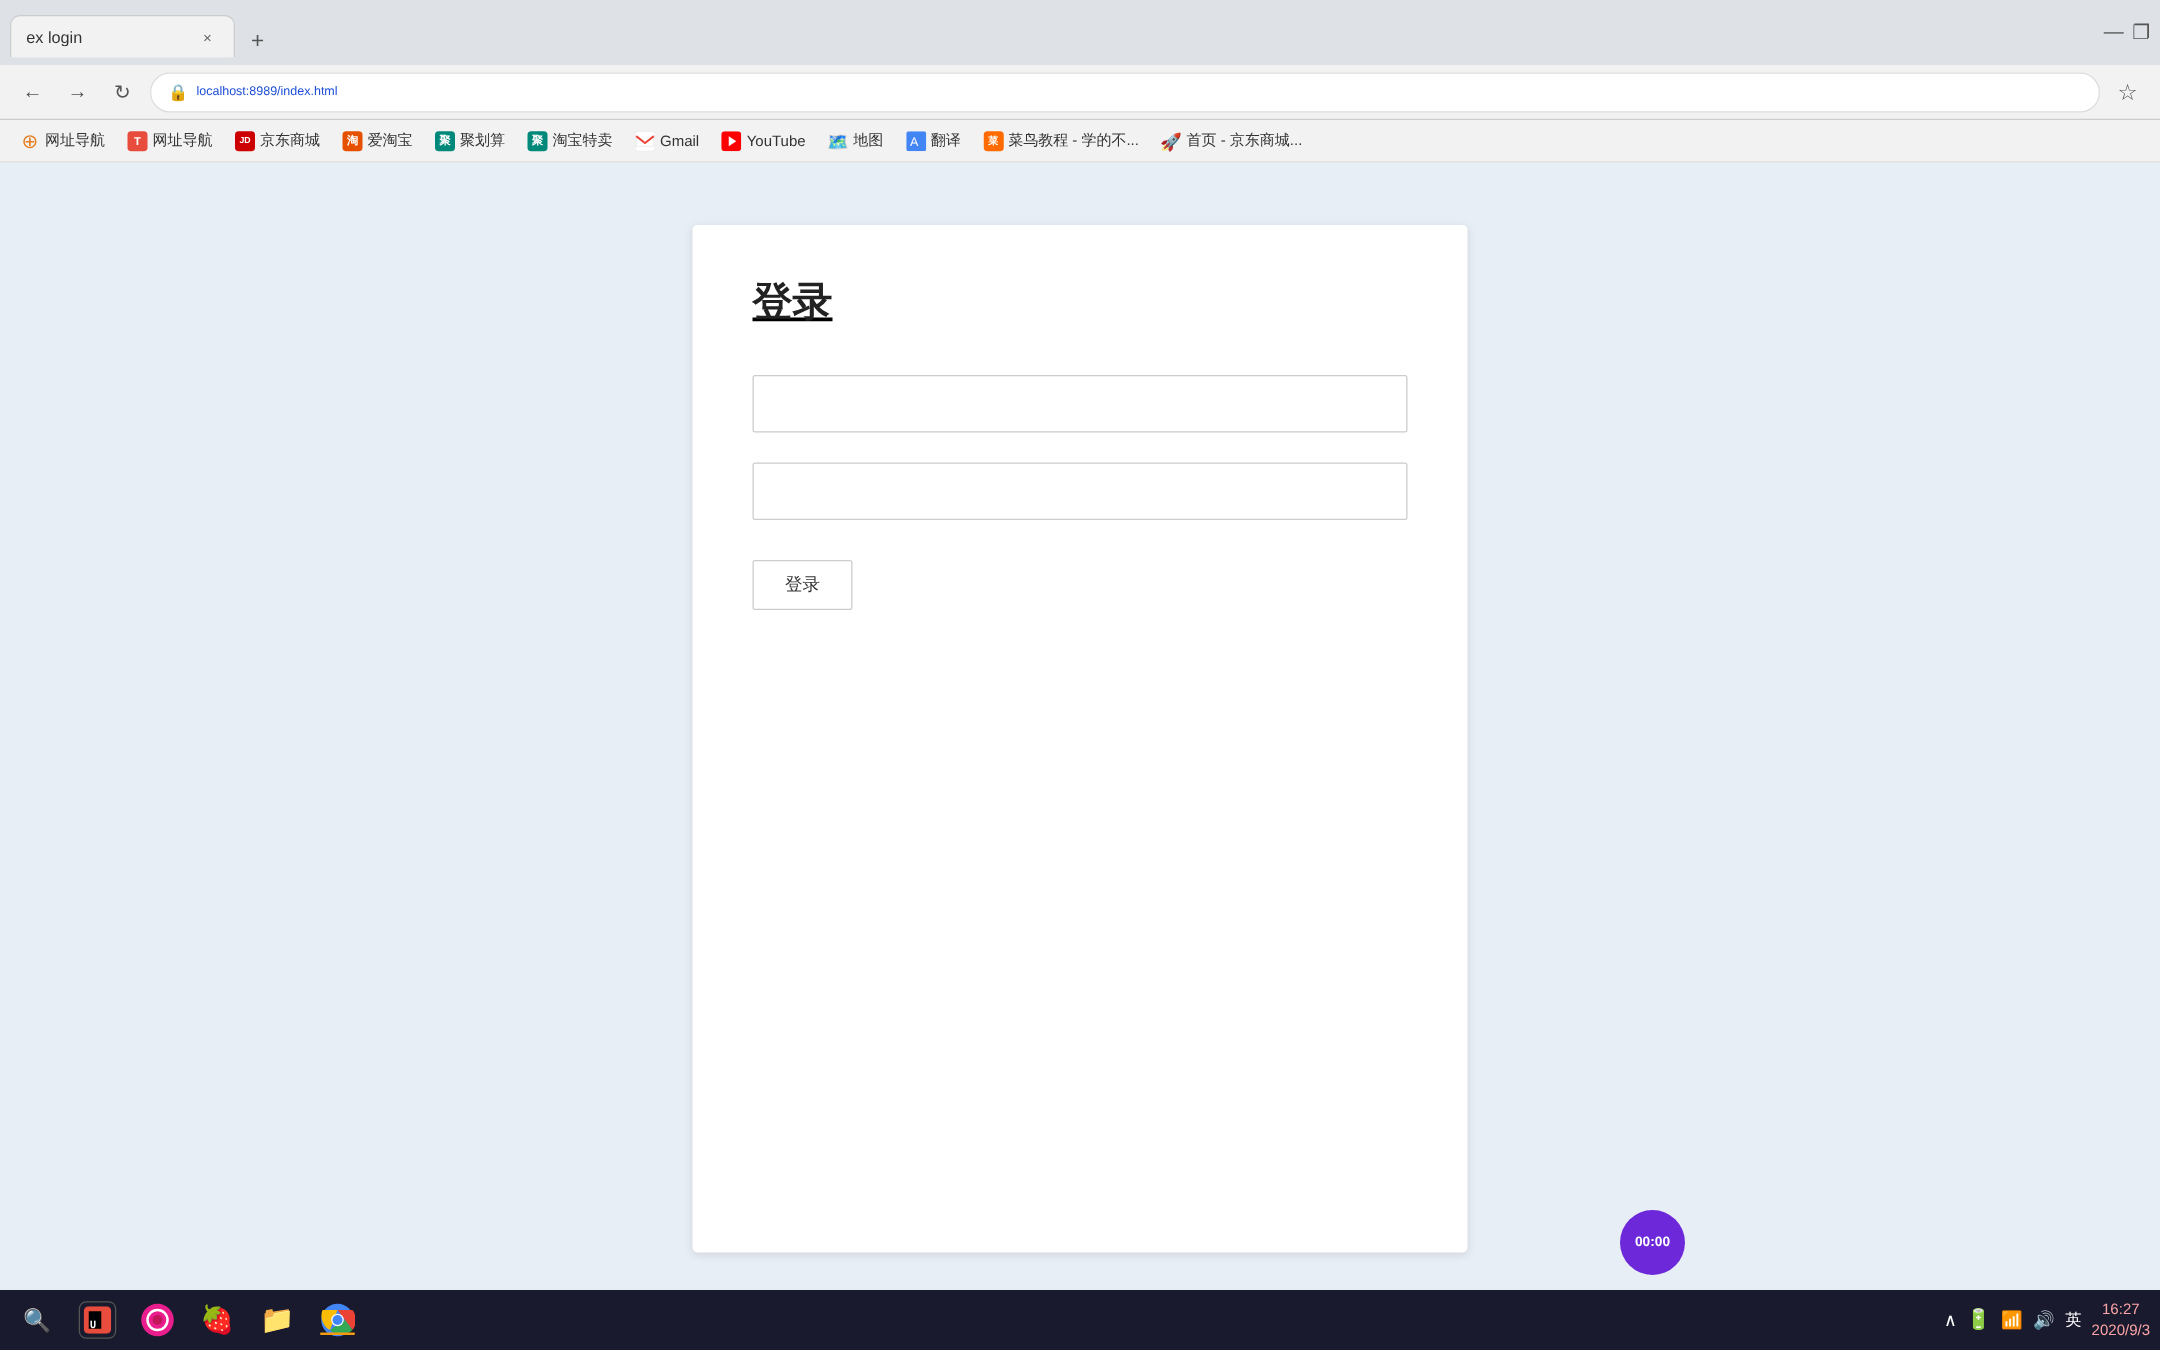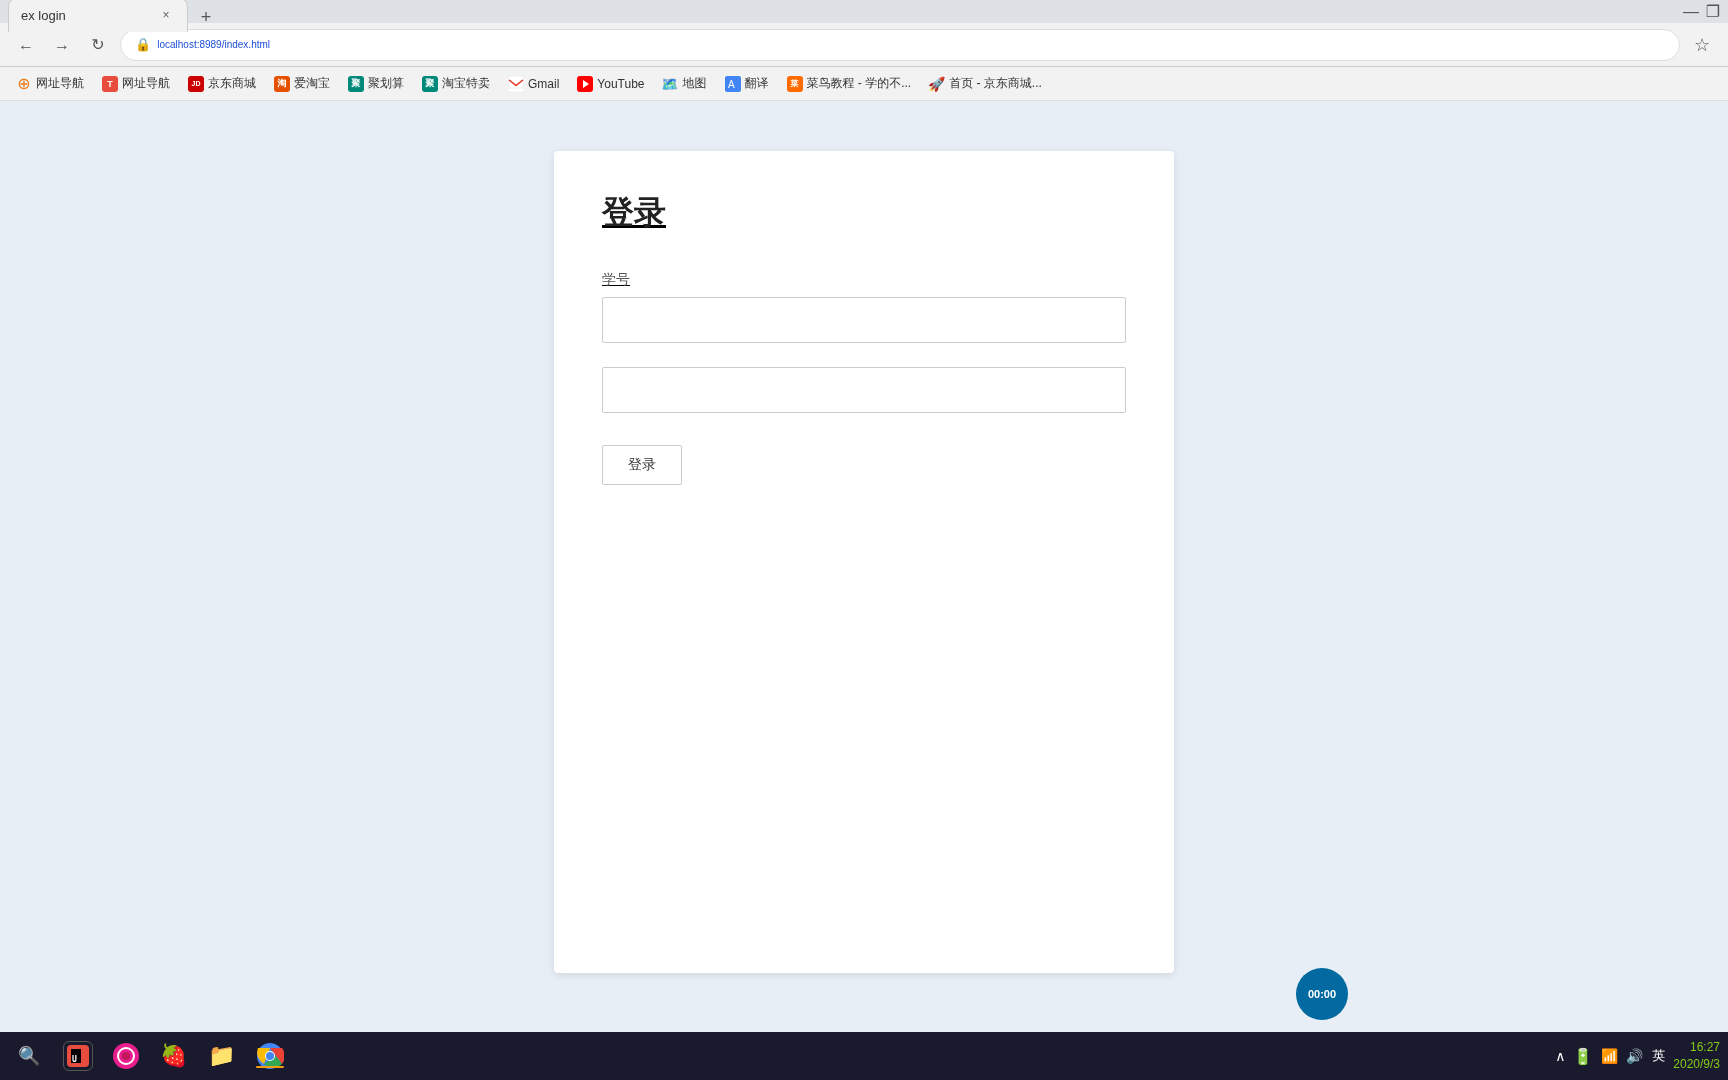--- a/index.html
+++ b/index.html
@@ -18,21 +18,21 @@
       width: 100%;
       background: #dee1e6;
       position: relative;
     }
 
     
     .title-bar {
       display: flex;
       align-items: center;
       background: #dee1e6;
-      height: 23px;
+      height: 52px;
       padding: 0 8px;
       justify-content: space-between;
     }
 
     .tab-area {
       display: flex;
       align-items: flex-end;
       height: 40px;
     }
 
@@ -311,39 +311,39 @@
 
     .taskbar-sys-icons {
       display: flex;
       align-items: center;
       gap: 4px;
       font-size: 14px;
       color: white;
     }
 
     .taskbar-clock {
-      text-align: right;
+      text-align: center;
       line-height: 1.4;
-      color: #84cc16;
+      color: #fca5a5;
       font-size: 12px;
     }
 
     .taskbar-lang {
       color: white;
       font-size: 13px;
     }
 
     
     .timer-badge {
       position: fixed;
       bottom: 60px;
       right: 380px;
       width: 52px;
       height: 52px;
-      background: #0369a1;
+      background: #6d28d9;
       border-radius: 50%;
       display: flex;
       align-items: center;
       justify-content: center;
       font-size: 11px;
       color: white;
       font-weight: bold;
       z-index: 999;
     }
 
@@ -484,21 +484,20 @@
       <span>首页 - 京东商城...</span>
     </div>
   </div>
 </div>
 
 <div class="page-content">
   <div class="login-card">
     <h1 class="login-title">登录</h1>
     
     <div class="form-group">
-      <label class="form-label">学号</label>
       <input type="text" class="form-input" style="">
     </div>
 
     <div class="form-group">
       <input type="password" class="form-input" style="">
     </div>
 
     <button class="login-btn">登录</button>
   </div>
 </div>

